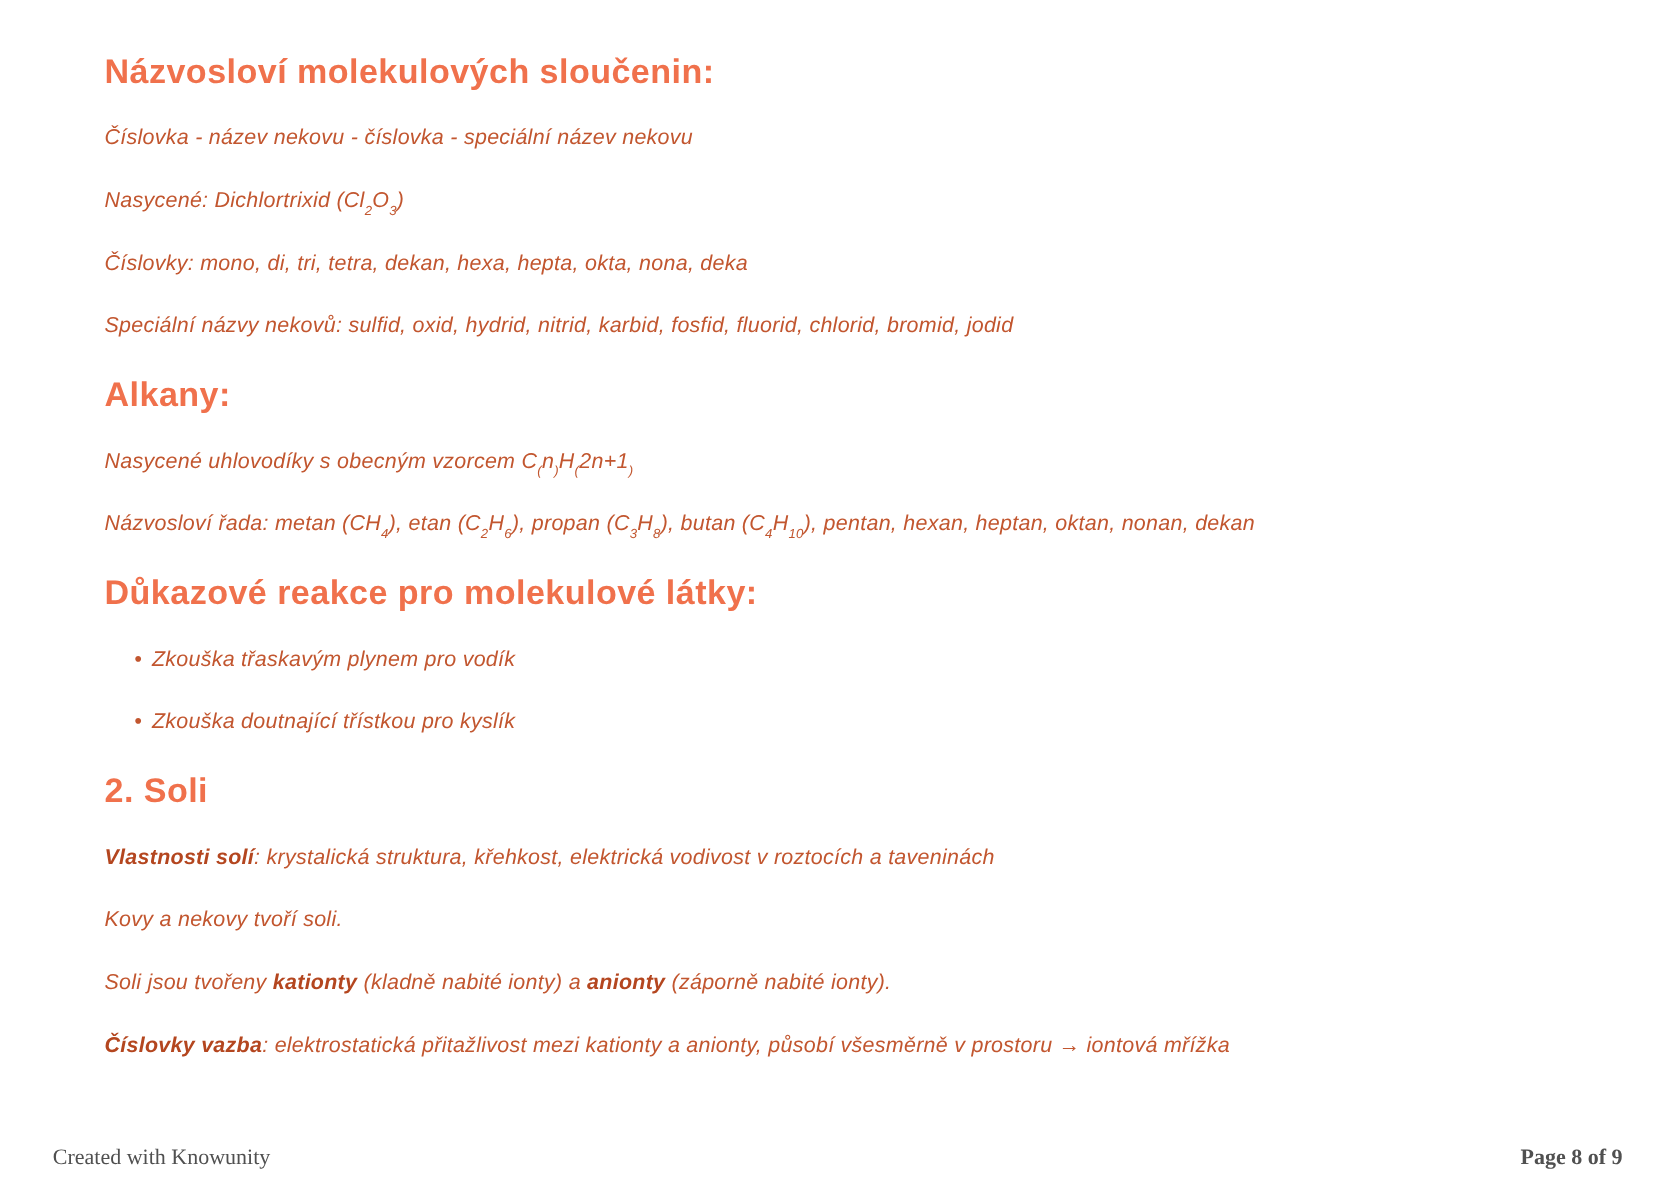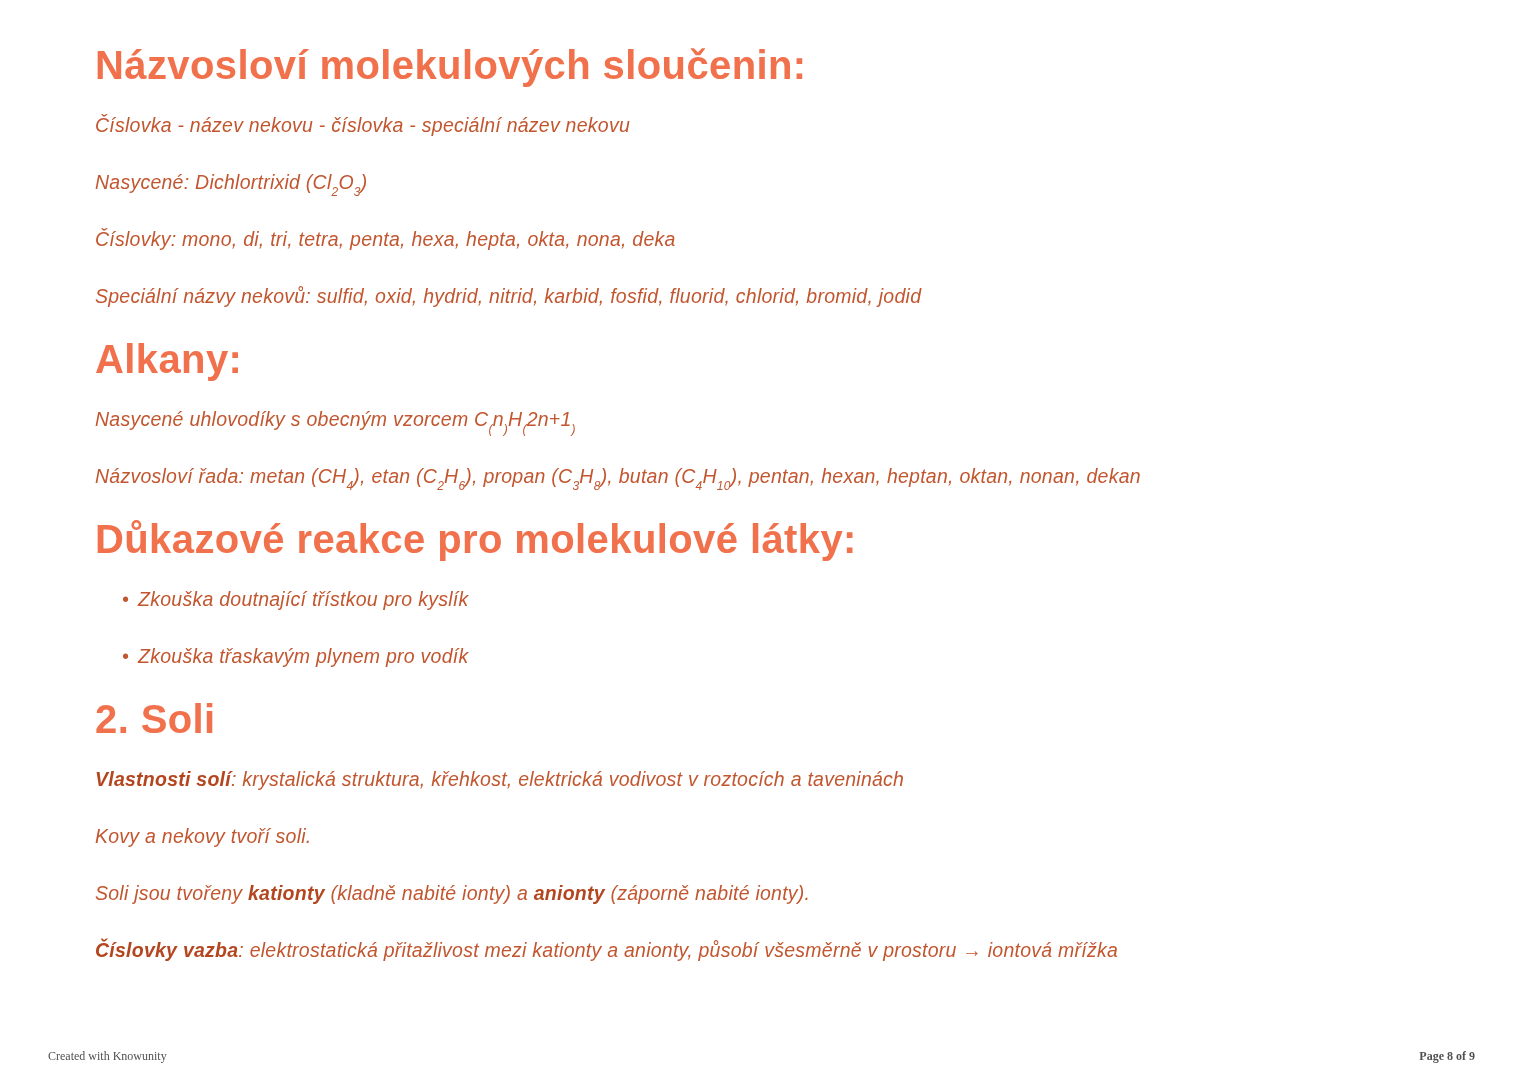--- a/index.html
+++ b/index.html
@@ -11,21 +11,21 @@
   body {
     position: relative;
     font-family: "Liberation Sans", sans-serif;
     -webkit-font-smoothing: antialiased;
   }
   .doc {
     position: absolute;
     left: 95px; top: 46px; right: 60px;
   }
   .heading {
-    font-size: 40px;
+    font-size: 31px;
     font-weight: 700;
     letter-spacing: 0.4px;
     color: var(--heading-color);
     line-height: 38px;
     margin-bottom: 28px;
   }
   .para {
     font-size: 19.5px;
     font-weight: 400;
     letter-spacing: 0.25px;
@@ -47,42 +47,42 @@
   .bullet-line {
     padding-left: 27px;
   }
   .bullet-marker {
     display: inline-block;
     margin-right: 9px;
   }
   .footer-left, .footer-right {
     position: absolute;
     font-family: "Liberation Serif", serif;
-    font-size: 12px;
+    font-size: 20px;
     color: var(--footer-color);
     bottom: 16px;
   }
   .footer-left { left: 48px; }
   .footer-right { right: 52px; font-weight: bold; }
 </style>
 </head>
 <body style="background: rgb(255, 255, 255);">
 
 <main class="doc" id="doc">
     <h2 class="heading"><span>Názvosloví molekulových sloučenin:</span></h2>
     <p class="para"><span>Číslovka - název nekovu - číslovka - speciální název nekovu</span></p>
     <p class="para"><span>Nasycené: Dichlortrixid (Cl</span><sub>2</sub><span>O</span><sub>3</sub><span>)</span></p>
-    <p class="para"><span>Číslovky: mono, di, tri, tetra, penta, hexa, hepta, okta, nona, deka</span></p>
+    <p class="para"><span>Číslovky: mono, di, tri, tetra, dekan, hexa, hepta, okta, nona, deka</span></p>
     <p class="para"><span>Speciální názvy nekovů: sulfid, oxid, hydrid, nitrid, karbid, fosfid, fluorid, chlorid, bromid, jodid</span></p>
     <h2 class="heading"><span>Alkany:</span></h2>
     <p class="para"><span>Nasycené uhlovodíky s obecným vzorcem C</span><sub>(</sub><span>n</span><sub>)</sub><span>H</span><sub>(</sub><span>2n+1</span><sub>)</sub></p>
     <p class="para"><span>Názvosloví řada: metan (CH</span><sub>4</sub><span>), etan (C</span><sub>2</sub><span>H</span><sub>6</sub><span>), propan (C</span><sub>3</sub><span>H</span><sub>8</sub><span>), butan (C</span><sub>4</sub><span>H</span><sub>10</sub><span>), pentan, hexan, heptan, oktan, nonan, dekan</span></p>
     <h2 class="heading"><span>Důkazové reakce pro molekulové látky:</span></h2>
+    <p class="para bullet-line"><span class="bullet-marker">•</span><span>Zkouška třaskavým plynem pro vodík</span></p>
     <p class="para bullet-line"><span class="bullet-marker">•</span><span>Zkouška doutnající třístkou pro kyslík</span></p>
-    <p class="para bullet-line"><span class="bullet-marker">•</span><span>Zkouška třaskavým plynem pro vodík</span></p>
     <h2 class="heading"><span>2. Soli</span></h2>
     <p class="para"><strong>Vlastnosti solí</strong><span>: krystalická struktura, křehkost, elektrická vodivost v roztocích a taveninách</span></p>
     <p class="para"><span>Kovy a nekovy tvoří soli.</span></p>
     <p class="para"><span>Soli jsou tvořeny </span><strong>kationty</strong><span> (kladně nabité ionty) a </span><strong>anionty</strong><span> (záporně nabité ionty).</span></p>
     <p class="para"><strong>Číslovky vazba</strong><span>: elektrostatická přitažlivost mezi kationty a anionty, působí všesměrně v prostoru → iontová mřížka</span></p>
   </main>
 
 <span class="footer-left">Created with Knowunity</span>
 <span class="footer-right">Page 8 of 9</span>
 

